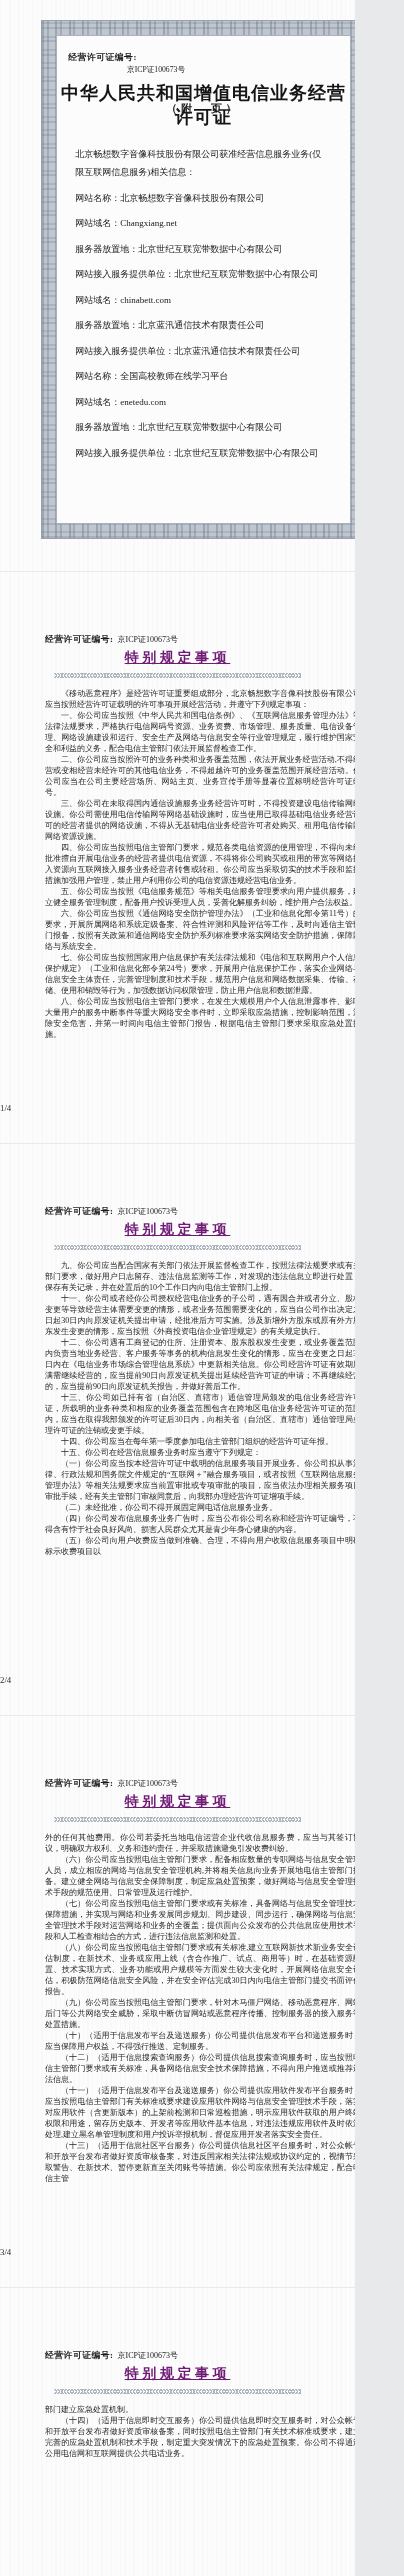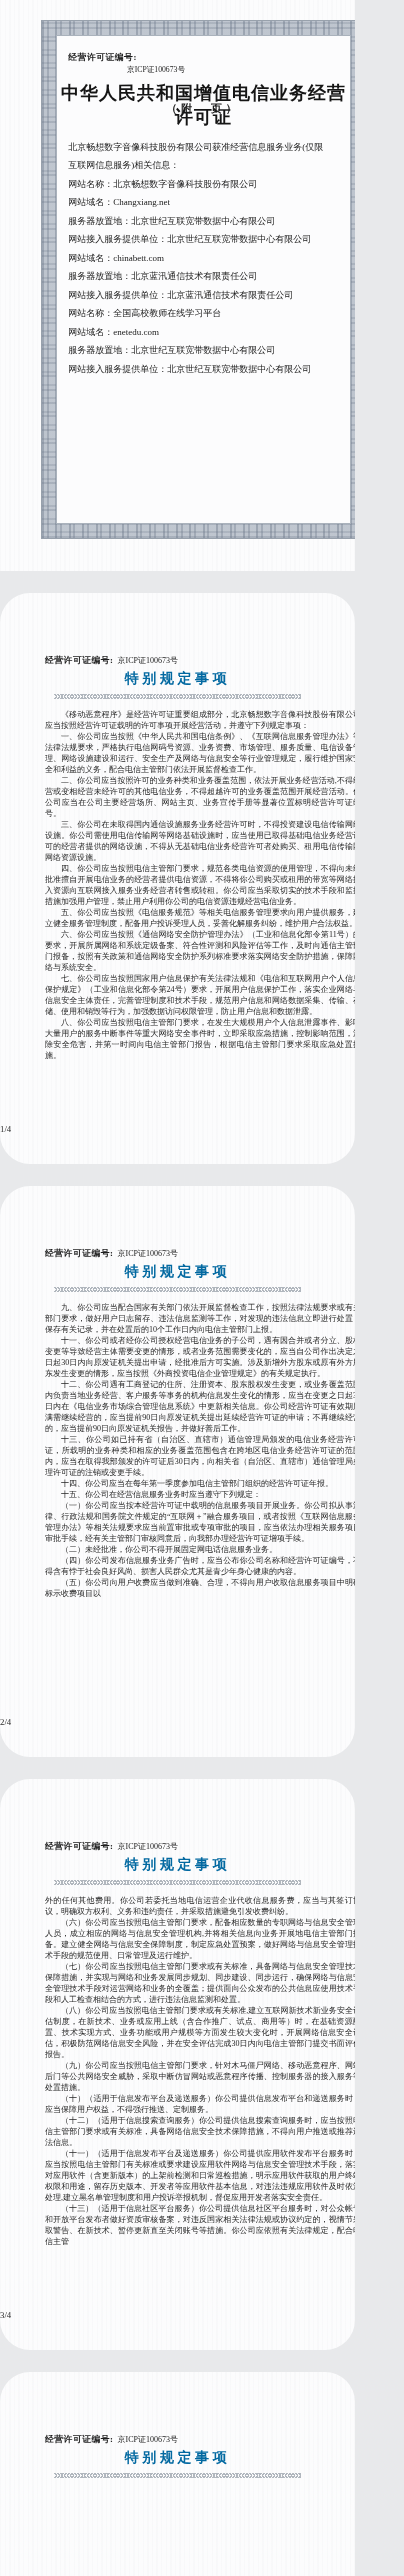--- a/index.html
+++ b/index.html
@@ -10,21 +10,21 @@
     color:#1c1c1c;
   }
   .doc { width:405px; }
   .page {
     position:relative;
     width:355px;
     height:571px;
     background:#fcfcfd;
     overflow:hidden;
   }
-  .page + .page { margin-top:22px;border-radius:30px; }
+  .page + .page { margin-top:1px; }
   
   .page::before {
     content:"";
     position:absolute; inset:0;
     background:repeating-linear-gradient(90deg, rgba(60,70,90,0.018) 0 1.5px, transparent 1.5px 4.6px);
     pointer-events:none;
   }
 
   
   .cert-frame {
@@ -71,31 +71,32 @@
     position:absolute; left:0; top:66px; width:100%;
     text-align:center;
     font-size:10.8px; font-weight:700; letter-spacing:4.1px;
   }
   .cert-body {
     position:absolute; left:11.3px; top:102px;
     width:262px;
     font-size:9px; line-height:18.5px;
     color:#202020;
   }
-  .cert-body p { margin:0; }
+  .cert-body p { margin:7px; }
 
   
   .sp-header { position:absolute; left:45px; top:62px; white-space:nowrap; }
   .sp-no-label { font-size:8.8px; font-weight:700; letter-spacing:0.5px; }
   .sp-no { font-size:8px; padding-left:4.1px; }
   .sp-title {
     position:absolute; left:0; top:77px; width:100%;
     text-align:center;
     font-size:14px; font-weight:700; letter-spacing:3.6px;
-    color:#0369a1;
+    color:#701a75;
+    text-decoration:underline;
   }
   .sp-rule {
     position:absolute; left:54px; right:54px; top:101px; height:4.6px;
     background:
       repeating-linear-gradient(115deg, #99a0a9 0 1px, transparent 1px 2.6px),
       repeating-linear-gradient(65deg, #99a0a9 0 1px, transparent 1px 2.6px);
     opacity:.75;
   }
   .sp-body {
     position:absolute; left:45px; top:116px;
@@ -201,17 +202,21 @@
     </div>
     <div class="sp-pageno">3/4</div>
   </div>
 
   <div class="page">
     <div class="sp-header">
       <span class="sp-no-label">经营许可证编号:</span><span class="sp-no">京ICP证100673号</span>
     </div>
     <div class="sp-title">特别规定事项</div>
     <div class="sp-rule"></div>
+    <div class="sp-body">
+      <p class="cont">部门建立应急处置机制。</p>
+      <p>（十四）（适用于信息即时交互服务）你公司提供信息即时交互服务时，对公众帐号和开放平台发布者做好资质审核备案，同时按照电信主管部门有关技术标准或要求，建立完善的应急处置机制和技术手段，制定重大突发情况下的应急处置预案。你公司不得通过公用电信网和互联网提供公共电话业务。</p>
+    </div>
 
   </div>
 
 </div>
 
 
 </body></html>

